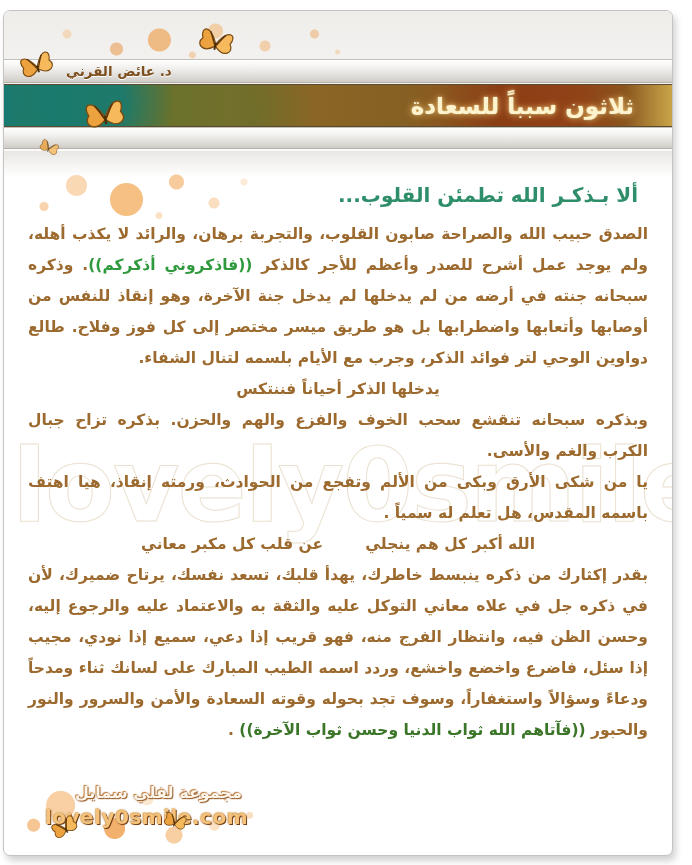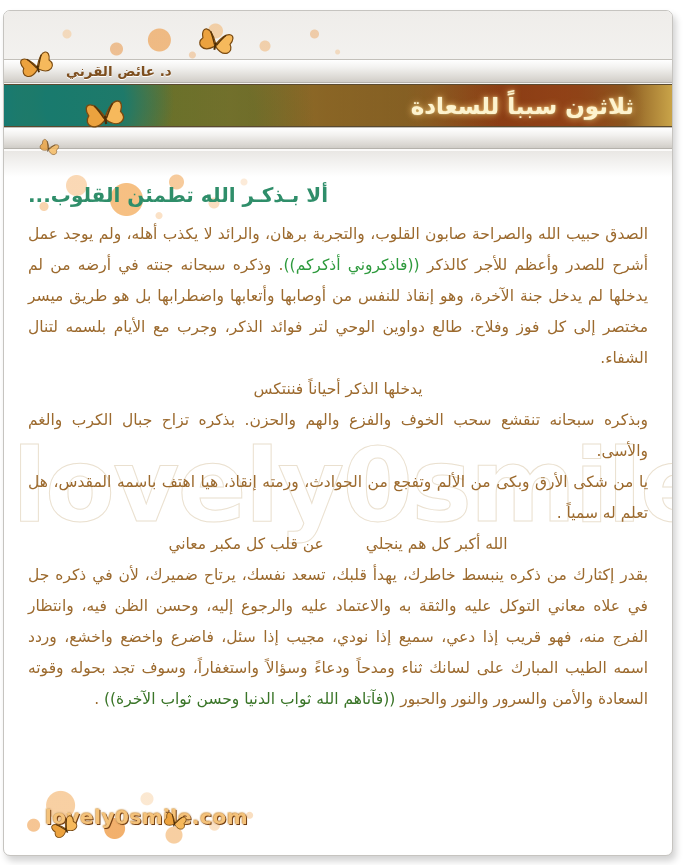--- a/index.html
+++ b/index.html
@@ -56,24 +56,24 @@
   .splat-content { left:10px; top:150px; width:250px; height:70px; z-index:1;
     background-image:
       radial-gradient(circle at 45% 55%, rgba(244,176,100,.8) 0 16px, transparent 17px),
       radial-gradient(circle at 25% 35%, rgba(248,200,150,.7) 0 10px, transparent 11px),
       radial-gradient(circle at 65% 30%, rgba(240,160,75,.55) 0 7px, transparent 8px),
       radial-gradient(circle at 80% 60%, rgba(246,190,130,.5) 0 5px, transparent 6px),
       radial-gradient(circle at 12% 65%, rgba(240,160,75,.45) 0 4px, transparent 5px),
       radial-gradient(circle at 58% 78%, rgba(246,190,130,.45) 0 3px, transparent 4px),
       radial-gradient(circle at 92% 30%, rgba(248,205,160,.4) 0 3px, transparent 4px); }
 
-  .page-title { position:relative; margin:32px 10px 12px 0; text-align:left;
+  .page-title { position:relative; margin:32px 10px 12px 0; text-align:right;
     font-size:20px; font-weight:bold; color:var(--title-teal); z-index:2; }
 
-  .article-body { position:relative; font-size:15.5px; font-weight:normal;
+  .article-body { position:relative; font-size:15.5px; font-weight:bold;
     color:var(--body-text); line-height:31px; z-index:2; }
   .para { text-align:justify; text-justify:inter-word; }
   .seg-quote { color:var(--quote-green); }
   .seg-quote-dark { color:var(--quote-dark); }
   .verse { display:flex; justify-content:center; gap:42px; white-space:nowrap; }
 
   .watermark-mid { position:absolute; left:8px; top:415px; width:660px; z-index:0;
     font-size:102px; font-weight:bold; letter-spacing:-2px; direction:ltr;
     color:rgba(235,224,206,0.5); -webkit-text-stroke:1px rgba(222,207,182,.65);
     -webkit-text-fill-color:transparent; }
@@ -162,16 +162,17 @@
   </div>
 
   <div class="footer-logo">
     <div class="splat splat-footer"></div>
     <svg class="butterfly" style="left:38px; top:34px; width:30px; height:30px; transform:rotate(-30deg);">
         <use href="#bf"></use>
       </svg>
     <svg class="butterfly" style="left:150px; top:30px; width:26px; height:26px; transform:rotate(18deg);">
         <use href="#bf"></use>
       </svg>
+    <span class="footer-ar">مجموعة لفلي سمايل</span>
     <span class="footer-en">lovely0smile.com</span>
   </div>
 
 </div>
 
 </body></html>

